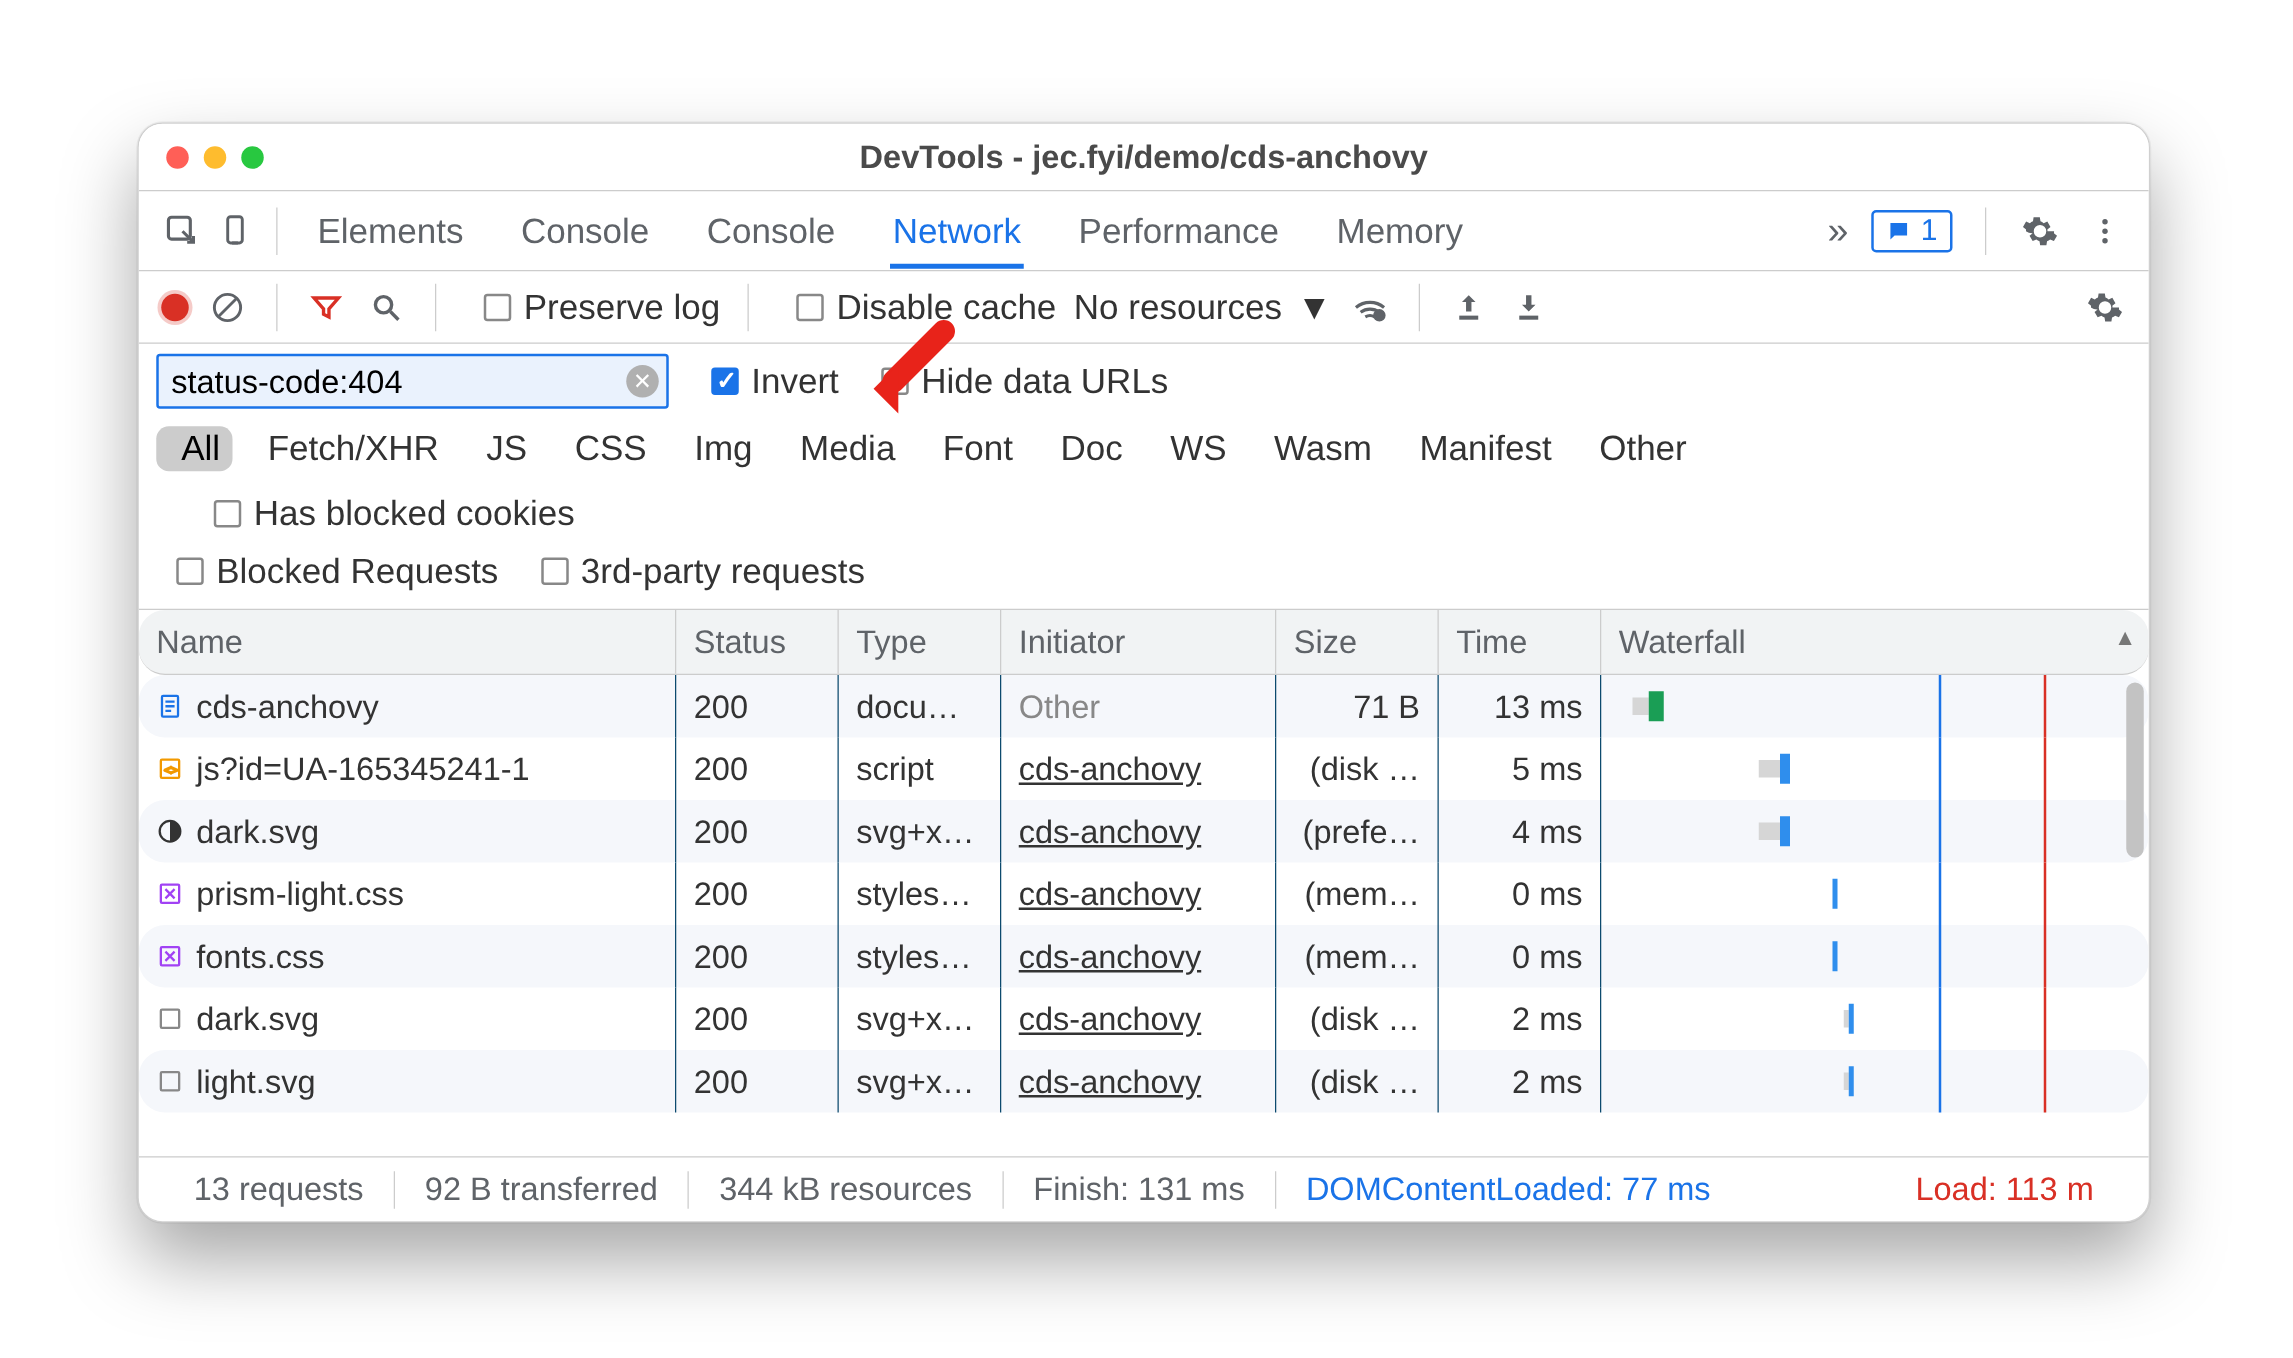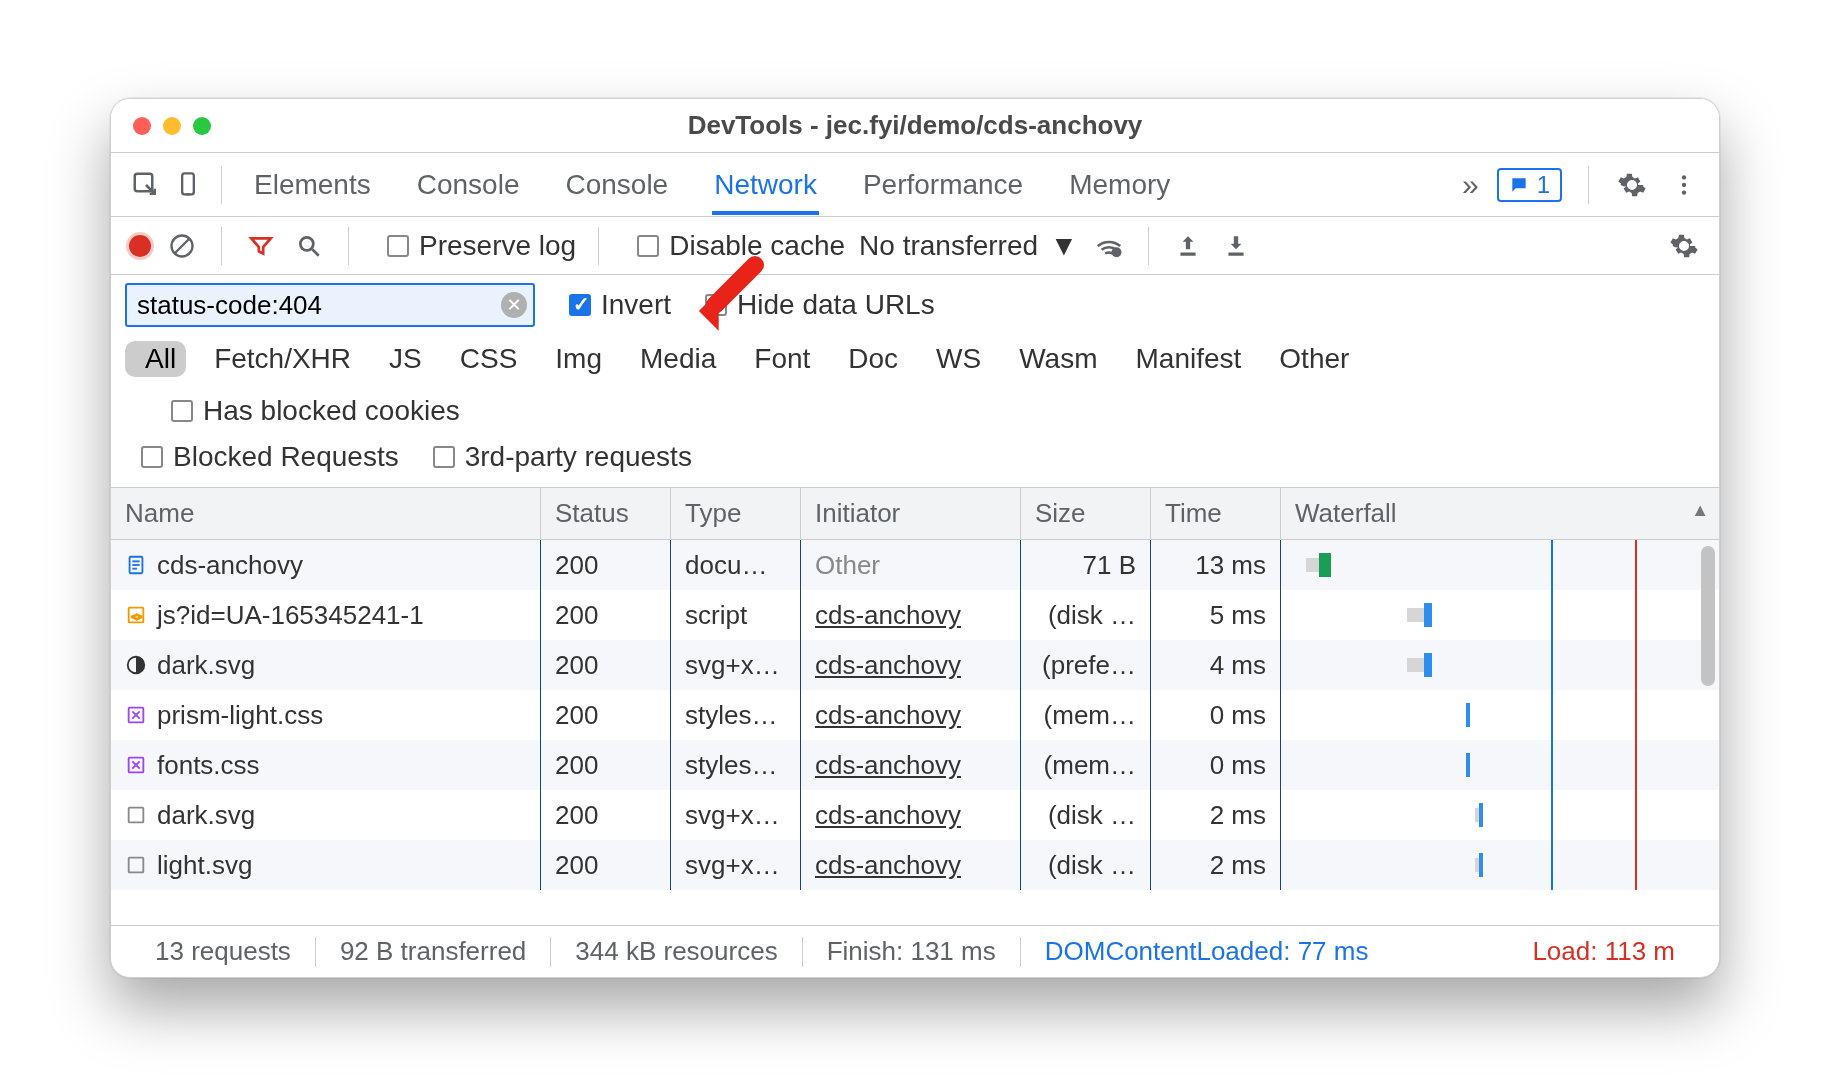--- a/index.html
+++ b/index.html
@@ -53,21 +53,21 @@
   .clearx { position:absolute; right:8px; top:50%; transform:translateY(-50%); width:26px;height:26px;border-radius:50%;background:#b0b0b0; display:flex;align-items:center;justify-content:center;color:#fff;font-size:18px;}
   .cb.checked { background:#1a73e8; border-color:#1a73e8; position:relative;}
   .cb.checked::after{content:"✓";color:#fff;position:absolute;left:2px;top:-4px;font-size:20px;font-weight:bold;}
   .arrow-call { position:absolute; left:560px; top:-28px; color:#e8231a; pointer-events:none;}
   .chips { display:flex; gap:18px; align-items:center;}
   .chip { padding:2px 10px; border-radius:10px; color:#333;}
   .chip.sel { background:#ccc; color:#000;padding-left:20px;}
 
   
   .tablewrap { flex:1; display:flex; flex-direction:column; overflow:hidden;}
-  .thead, .trow { display:grid; grid-template-columns: 430px 130px 130px 220px 130px 130px 1fr; }
+  .thead, .trow { display:grid; grid-template-columns: 430px 130px 130px 220px 130px 130px 1fr; border-radius: 21px; }
   .thead { border-bottom:1px solid #ccc; background:#f1f3f4; color:#5f6368; font-size:26px;}
   .thead > div { padding:10px 14px; border-right:1px solid #ccc; position:relative;}
   .thead > div:last-child{border-right:none;}
   .sortind{position:absolute;right:10px;top:12px;color:#777;font-size:18px;}
   .tbody { overflow-y:auto; flex:1; position:relative;}
   .trow { font-size:26px; height:50px;}
   .trow:nth-child(even){ background:#f5f7fb;}
   .trow > div { padding:8px 14px; border-right:1px solid #0c4a6e; white-space:nowrap; overflow:hidden; text-overflow:ellipsis; display:flex;align-items:center;gap:10px;}
   .trow > div:last-child{border-right:none; padding:4px 8px;}
   .fi { width:22px;height:22px;flex:0 0 22px;}
@@ -177,21 +177,21 @@
       <label>
           <span class="cb"></span>
           <span>Preserve log</span>
         </label>
       <div class="vsep"></div>
       <label>
           <span class="cb"></span>
           <span>Disable cache</span>
         </label>
       <div class="throt">
-        <span>No transferred</span>
+        <span>No resources</span>
         <span>▼</span>
       </div>
       <div class="icon">
         <svg viewBox="0 0 24 24" width="30" height="30" fill="none" stroke="#5f6368" stroke-width="2">
             <path d="M3 12a14 14 0 0118 0M6 15a10 10 0 0112 0M9 18a6 6 0 016 0"></path>
             <circle cx="18" cy="17" r="3" fill="#5f6368"></circle>
           </svg>
       </div>
       <div class="vsep"></div>
       <div class="icon">

